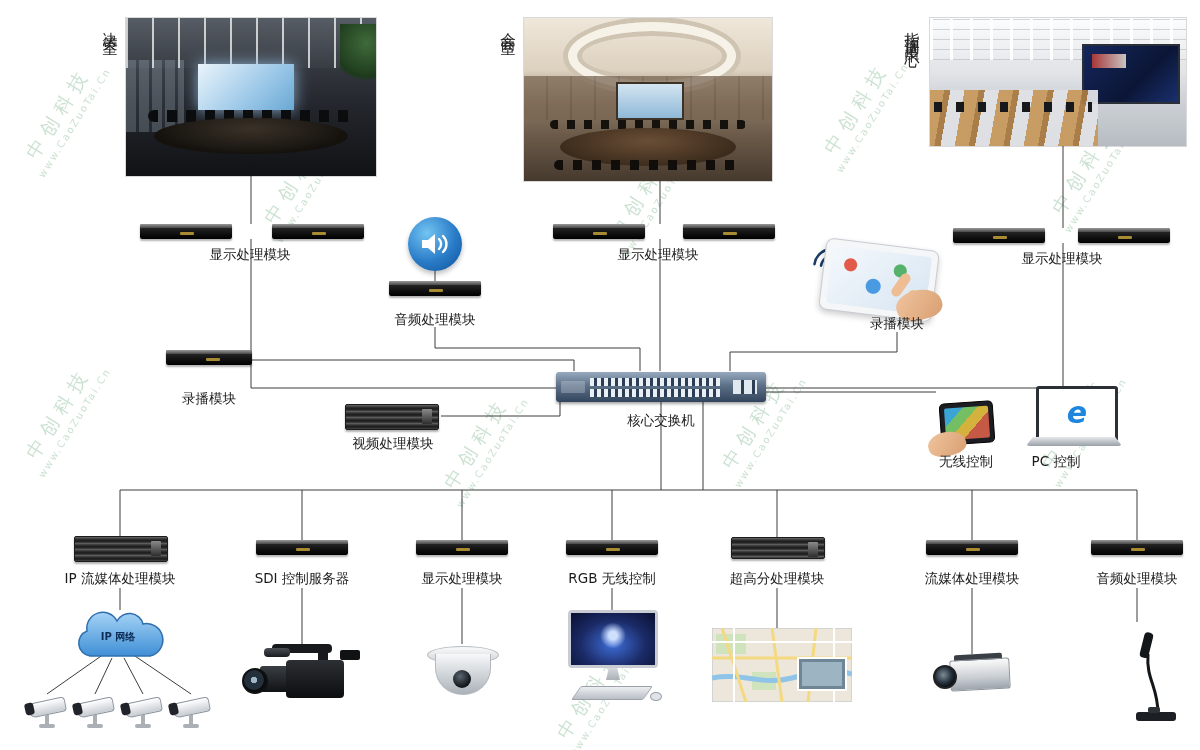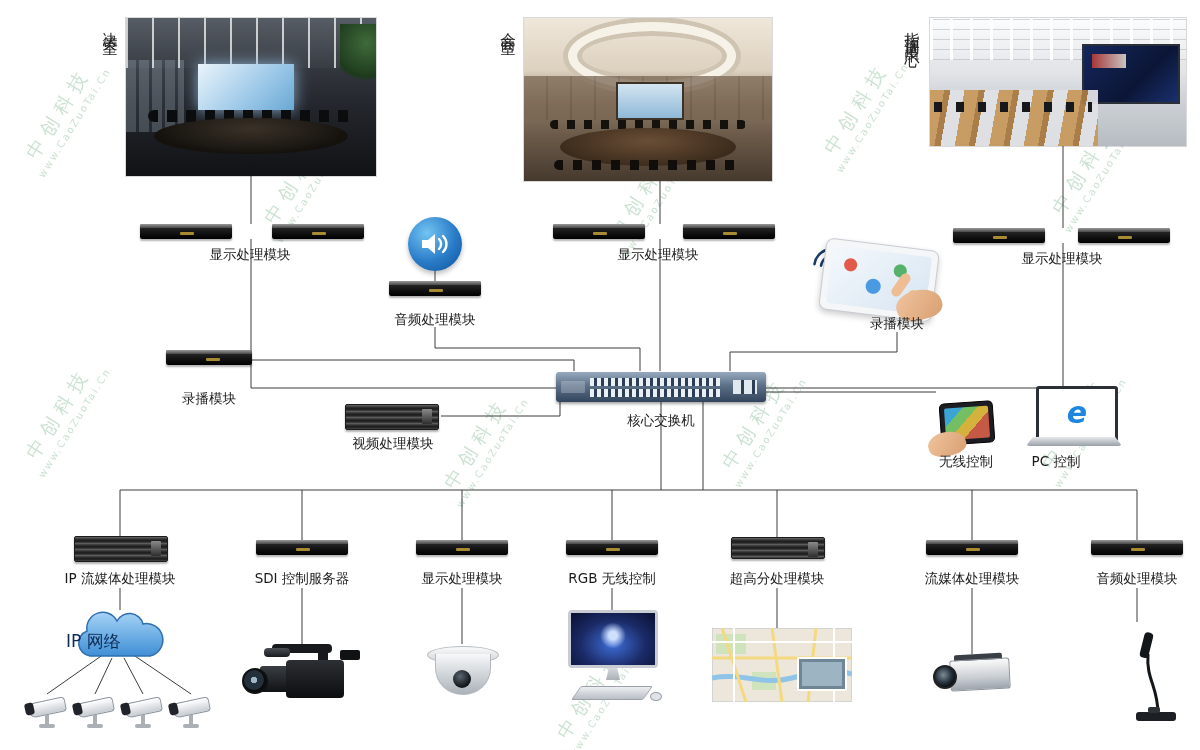--- a/index.html
+++ b/index.html
@@ -73,21 +73,21 @@
   .laptop{position:absolute;z-index:2;width:96px;height:64px;}
   .laptop .lscr{position:absolute;left:10px;top:0;width:76px;height:48px;background:#fff;border:3px solid #2b2f36;
        border-radius:3px 3px 0 0;display:flex;align-items:center;justify-content:center;}
   .laptop .e{font-weight:bold;font-style:italic;font-size:30px;color:#1e86dc;line-height:1;}
   .laptop .base{position:absolute;left:0;bottom:4px;width:96px;height:9px;
        background:linear-gradient(#e6e8ec,#9aa0a8);border-radius:2px 2px 4px 4px;
        clip-path:polygon(7% 0,93% 0,100% 100%,0 100%);}
 
   
   .cloud{position:absolute;z-index:2;width:104px;height:54px;}
-  .cloud .ctext{position:absolute;left:0;right:0;top:22px;text-align:left;font-size:17px;font-weight:normal;color:#0d2c55;}
+  .cloud .ctext{position:absolute;left:0;right:0;top:22px;text-align:center;font-size:10px;font-weight:bold;color:#0d2c55;}
 
   
   .bcam{position:absolute;z-index:2;width:46px;height:40px;}
   .bcam .body{position:absolute;left:4px;top:8px;width:36px;height:13px;background:linear-gradient(180deg,#fff,#c6ccd2);
        border:1px solid #8d949c;border-radius:7px 4px 4px 7px;transform:rotate(-12deg);}
   .bcam .lens{position:absolute;left:1px;top:11px;width:9px;height:12px;background:#20242a;border-radius:3px;transform:rotate(-12deg);}
   .bcam .arm{position:absolute;left:21px;top:23px;width:4px;height:10px;background:#aab0b6;}
   .bcam .foot{position:absolute;left:15px;top:32px;width:16px;height:4px;background:#aab0b6;border-radius:2px;}
 
   

